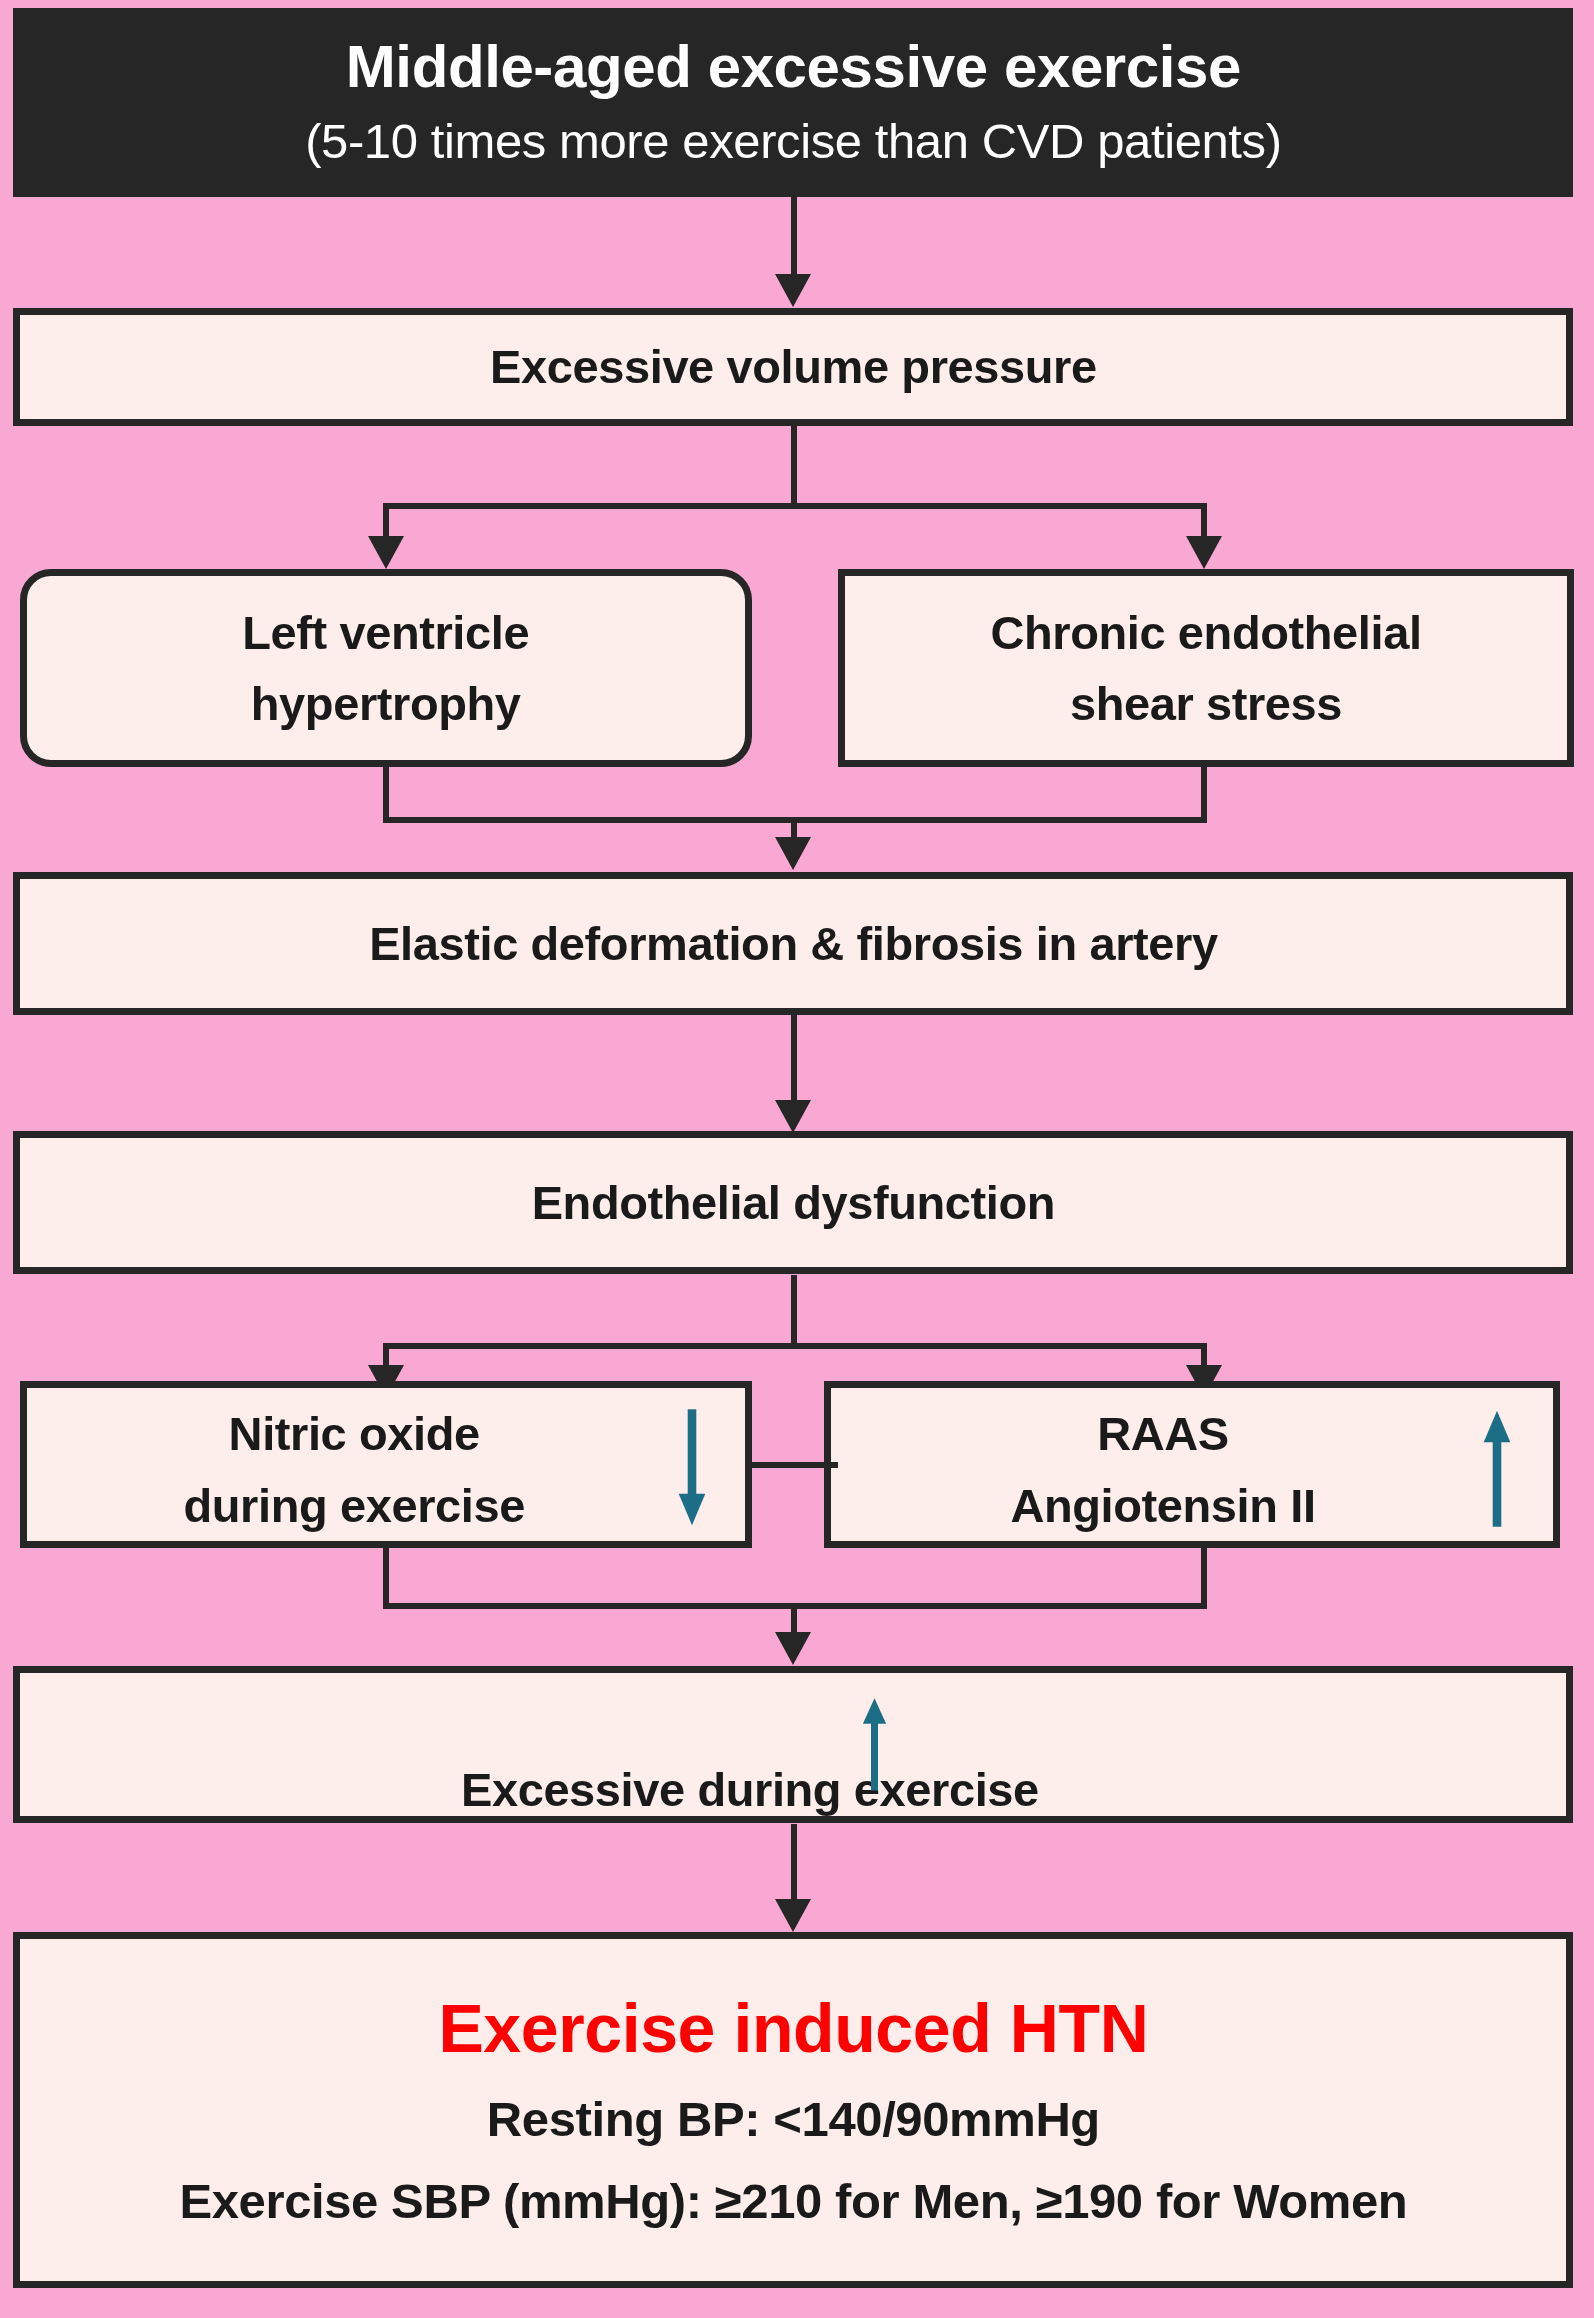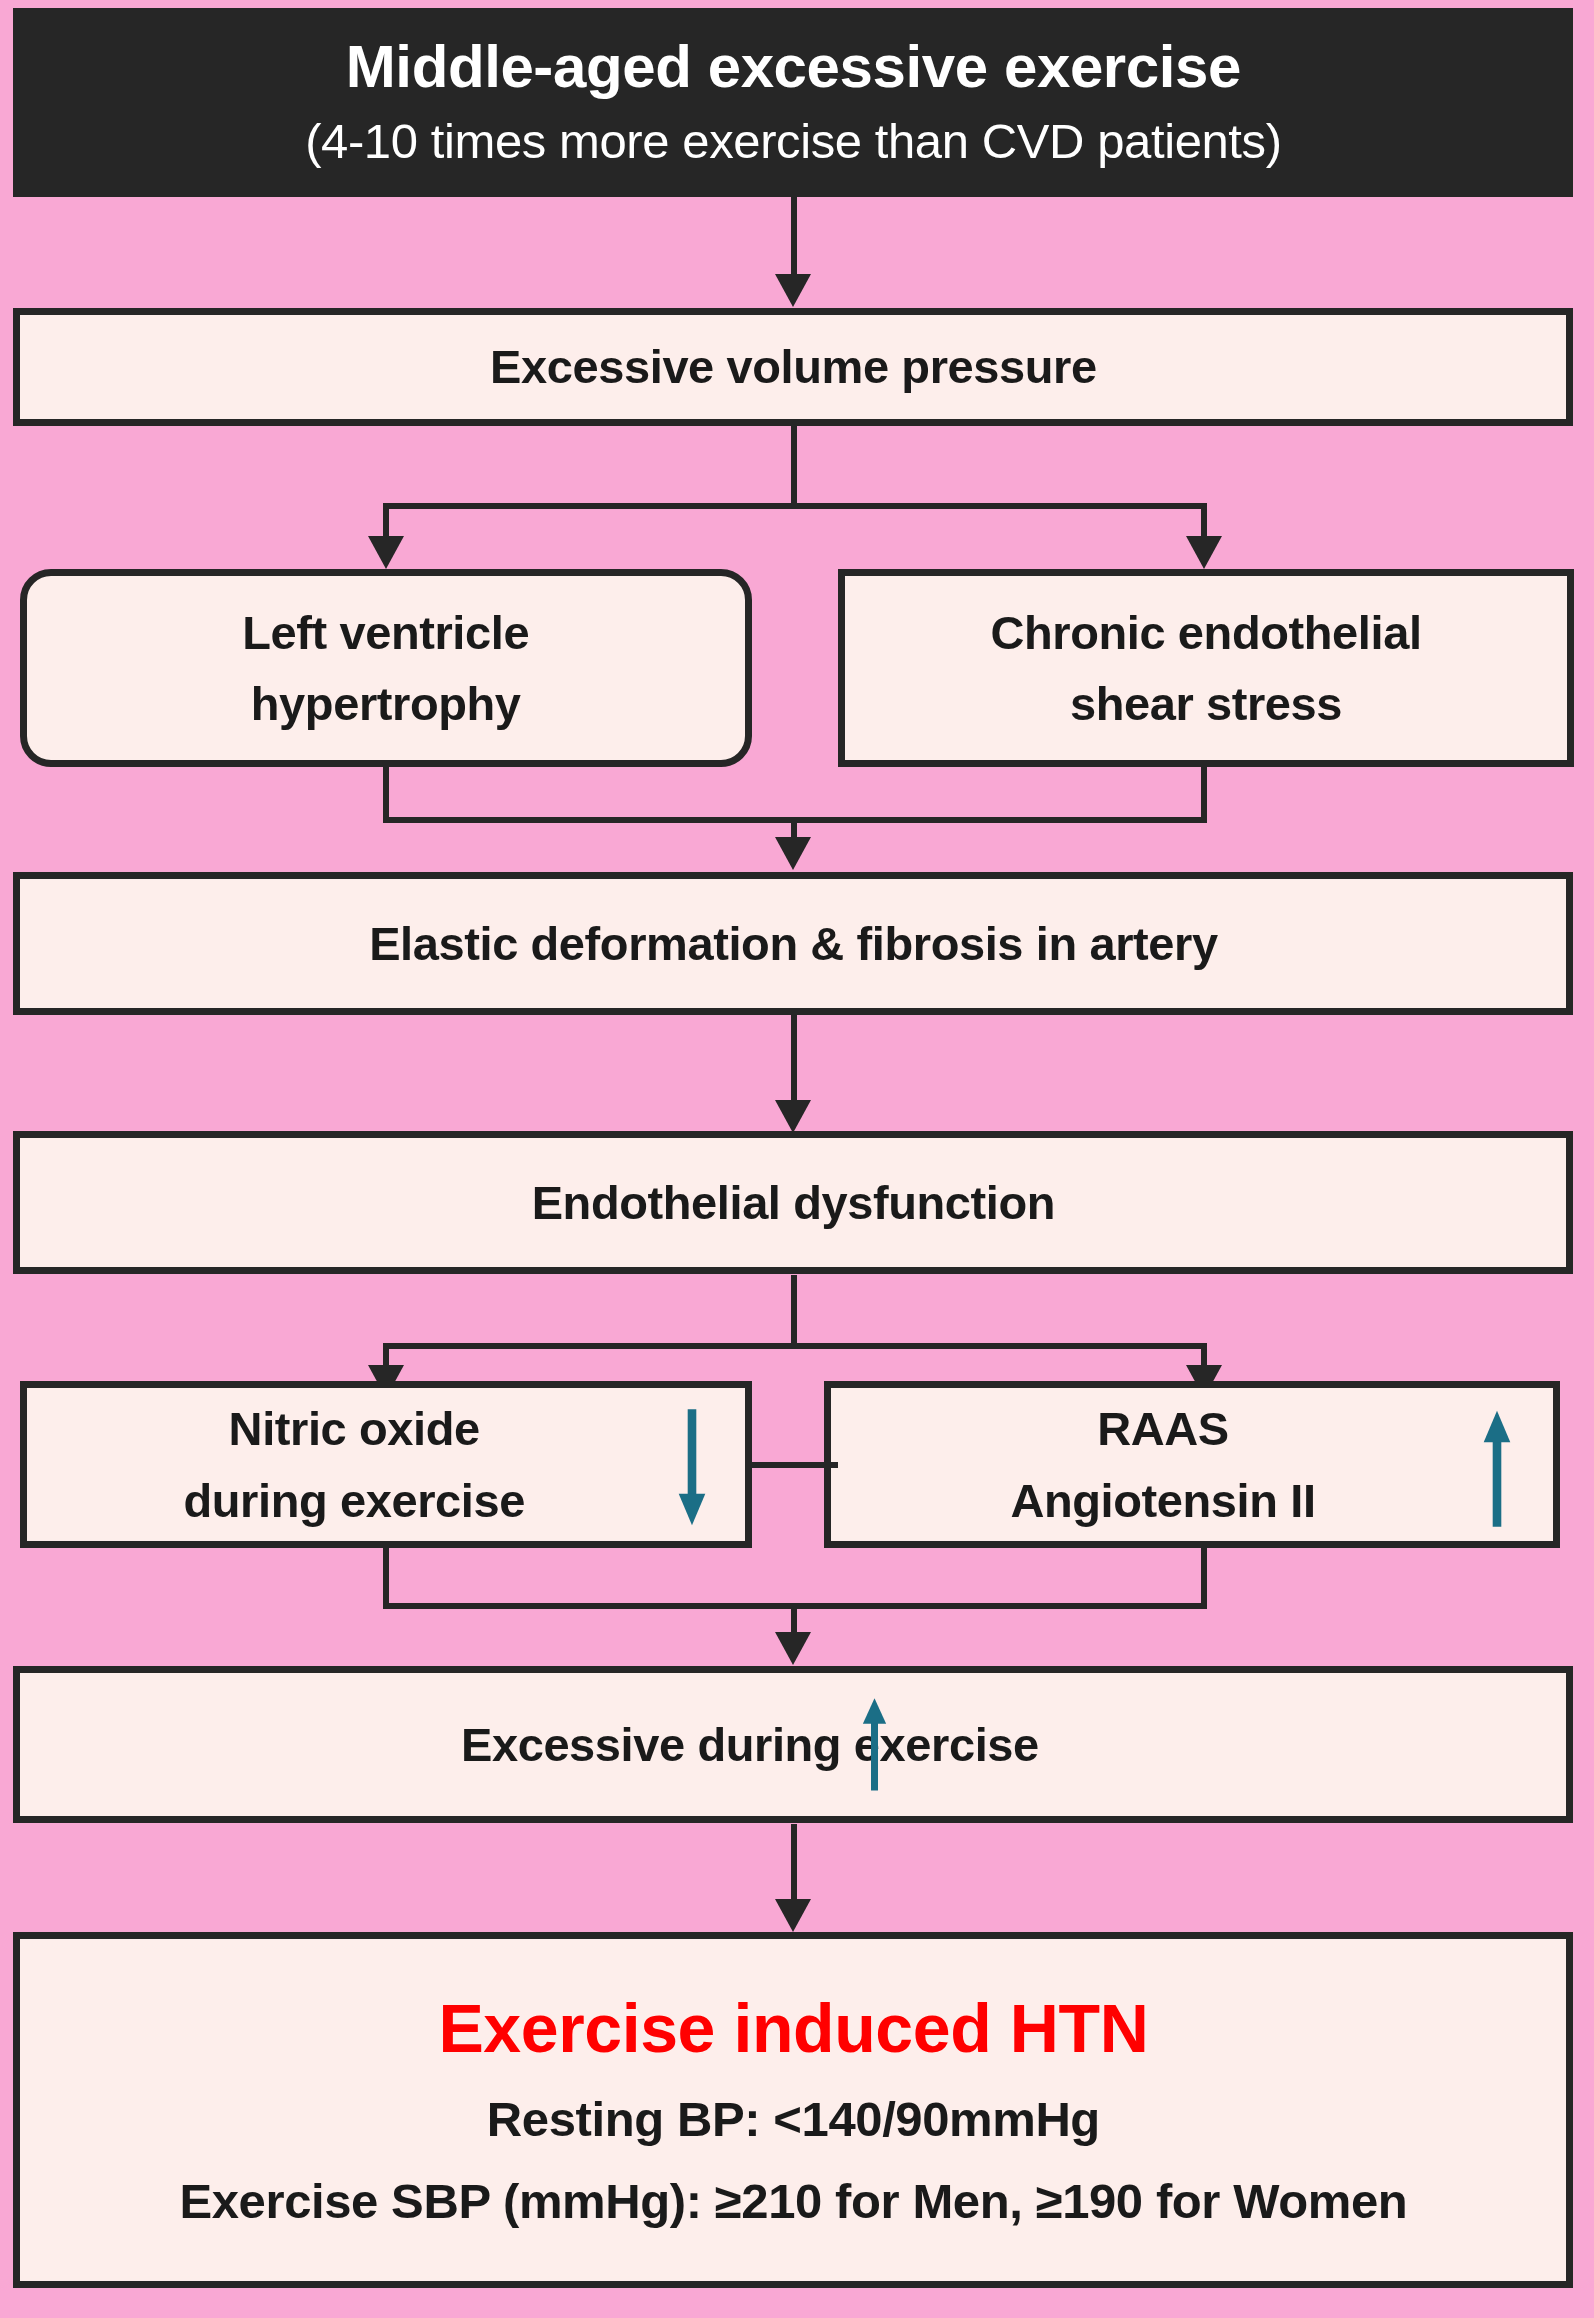--- a/index.html
+++ b/index.html
@@ -63,21 +63,21 @@
     font-size: 47px;
     line-height: 1.52;
   }
 
   
   .row-with-arrow {
     position: relative;
     width: 100%;
     height: 100%;
     display: flex;
-    align-items: center;
+    align-items: flex-end;
     justify-content: center;
   }
   .trend {
     position: absolute;
     display: block;
   }
 
   
   .vline {
     position: absolute;
@@ -115,21 +115,21 @@
     margin-top: 33px;
   }
 </style>
 </head>
 <body>
 
 <div id="canvas">
 
   <div class="node header-node" style="left:13.4px; top:7.9px; width:1560px; height:189px;">
     <div class="title-main">Middle-aged excessive exercise</div>
-    <div class="title-sub">(4-10 times more exercise than CVD patients)</div>
+    <div class="title-sub">(5-10 times more exercise than CVD patients)</div>
   </div>
 
   <div class="vline" style="left:791px; top:197px; height:79px;"></div>
   <div class="arrowhead" style="left:775px; top:274px;"></div>
 
   <div class="node" style="left:13.4px; top:308px; width:1560px; height:118px;">
     <div class="lbl-1line">Excessive volume pressure</div>
   </div>
 
   <div class="vline" style="left:791px; top:426px; height:79px;"></div>

